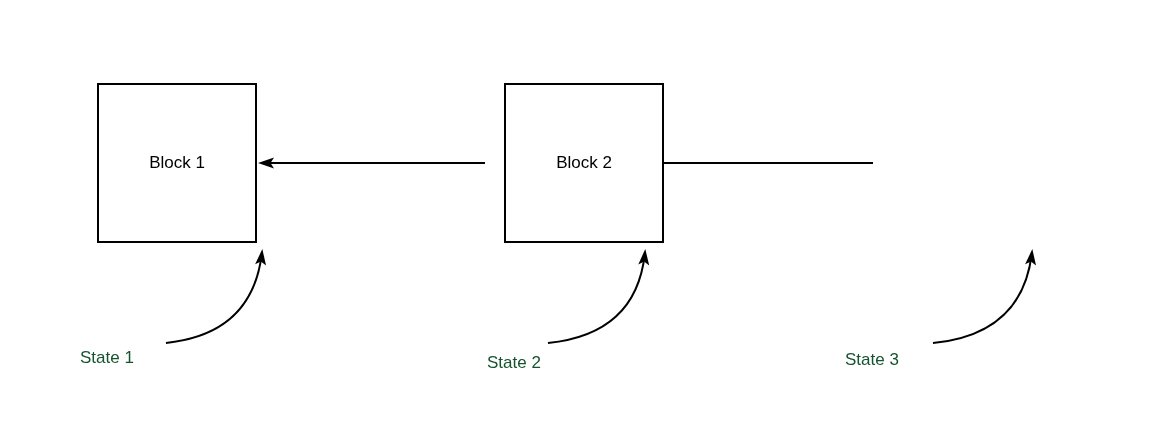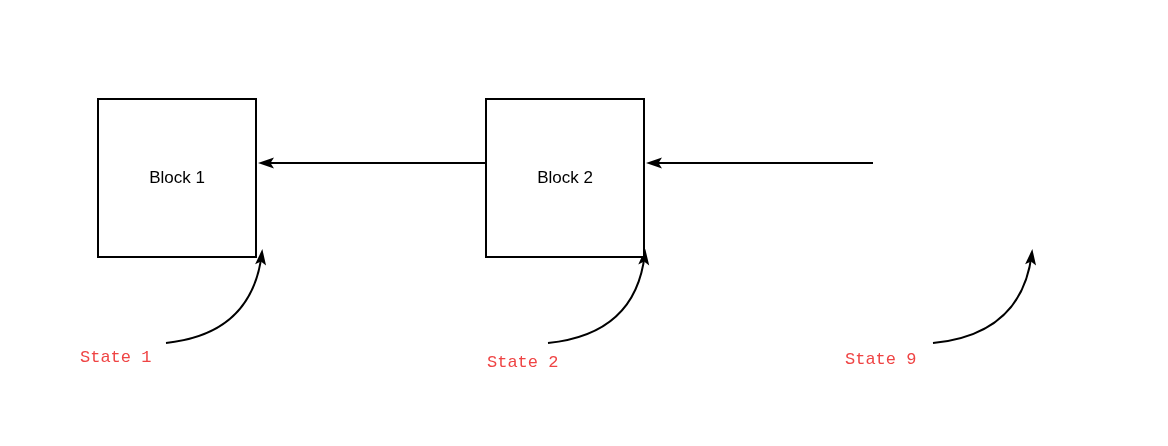--- a/index.html
+++ b/index.html
@@ -28,32 +28,30 @@
     height: 160px;
     box-sizing: border-box;
     border: 2px solid #000000;
     background: #ffffff;
     display: flex;
     align-items: center;
     justify-content: center;
     font-size: 17px;
     color: #000000;
     top: 83px;
-    margin-top: 15px;
   }
   .block-1 { left: 97px; }
-  .block-2 { left: 485px; }
+  .block-2 { left: 504px; }
   .block-3 { left: 873px; }
   .state-label {
     position: absolute;
     font-size: 17px;
-    color: #ef4444;
+    color: #14532d;
     white-space: nowrap;
     line-height: 21px;
-    font-family: Liberation Mono, monospace;
   }
   .state-1 { left: 80px;  top: 347px; }
   .state-2 { left: 463px; top: 352px; margin-left: 24px; }
   .state-3 { left: 845px; top: 349px; }
 </style>
 </head>
 <body>
 
 <div class="canvas">
 
@@ -73,15 +71,15 @@
     <path d="M 548,343 Q 637,334 645,252" stroke="#000000" stroke-width="2" fill="none" marker-end="url(#arrowhead)"></path>
 
     <path d="M 933,343 Q 1023,334 1032,252" stroke="#000000" stroke-width="2" fill="none" marker-end="url(#arrowhead)"></path>
   </svg>
 
   <div class="block block-1">Block 1</div>
   <div class="block block-2">Block 2</div>
 
   <div class="state-label state-1">State 1</div>
   <div class="state-label state-2">State 2</div>
-  <div class="state-label state-3">State 9</div>
+  <div class="state-label state-3">State 3</div>
 
 </div>
 
 </body></html>

